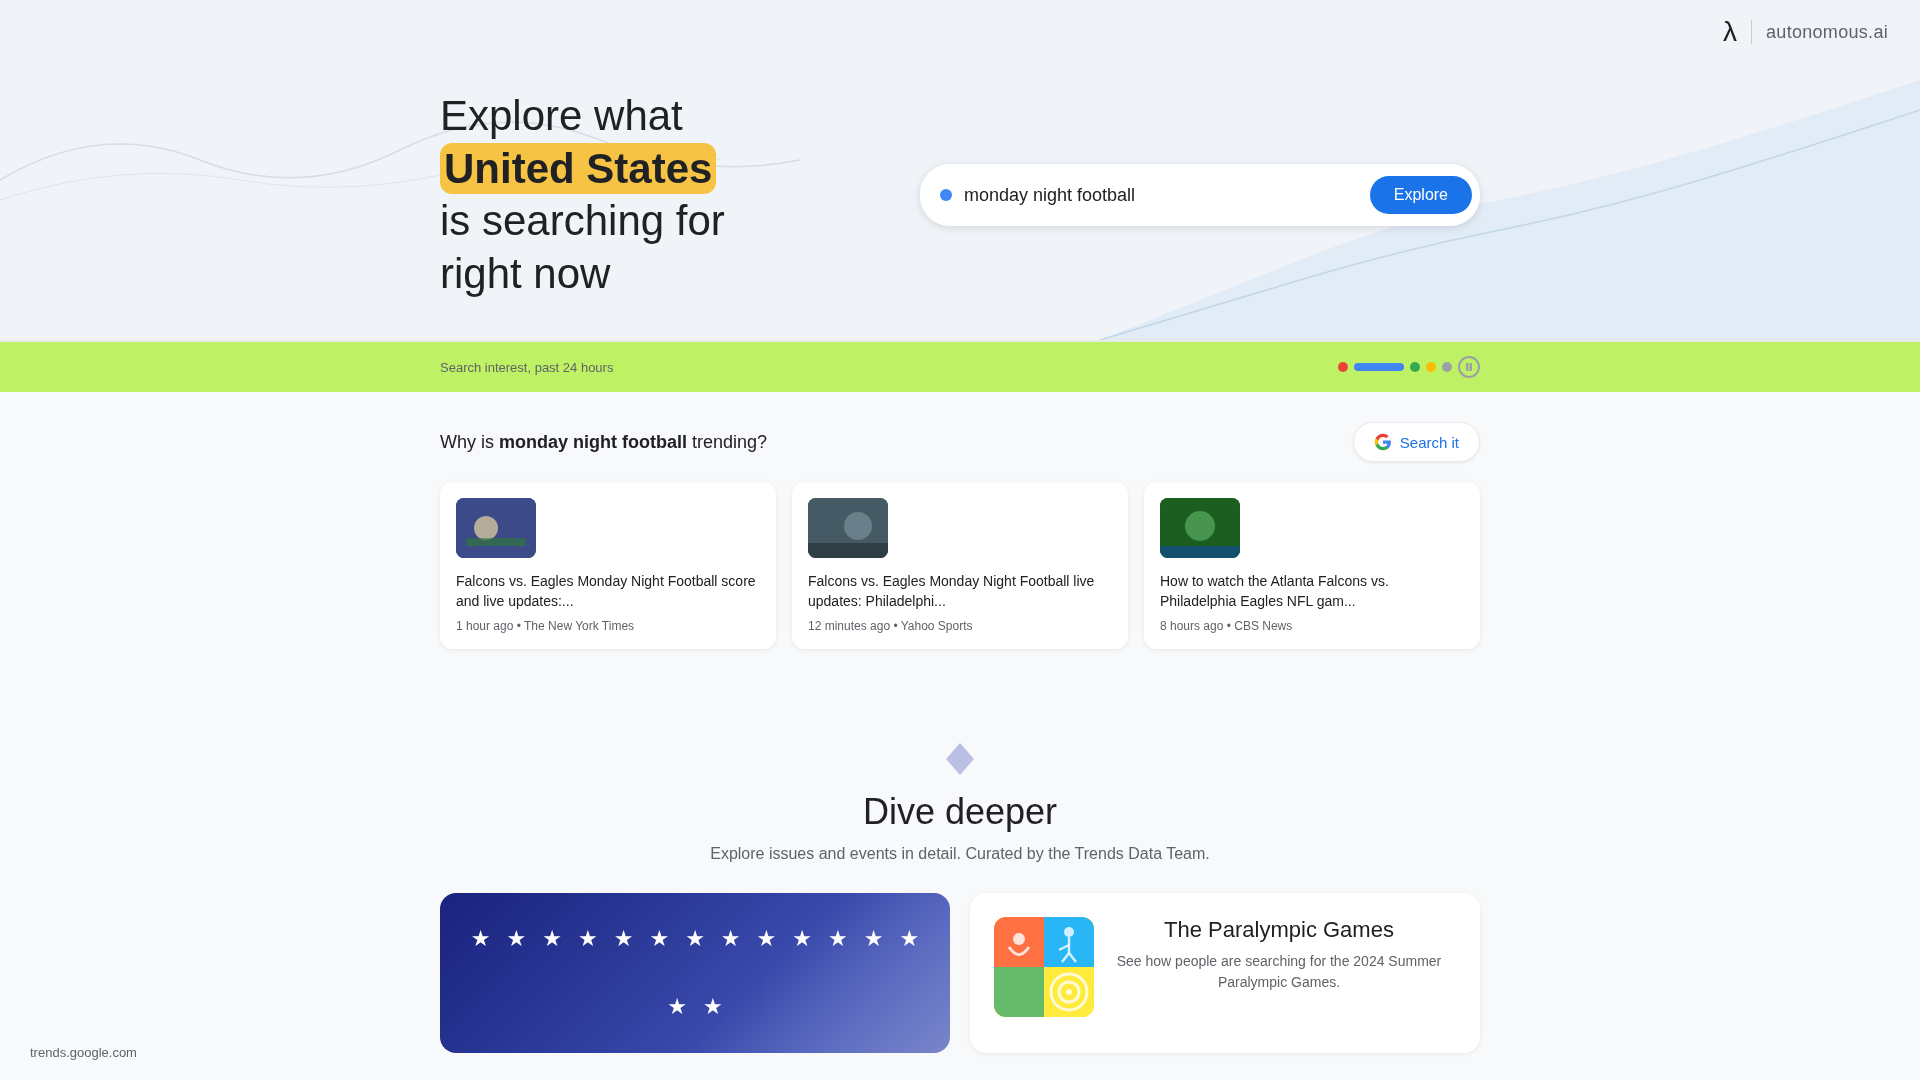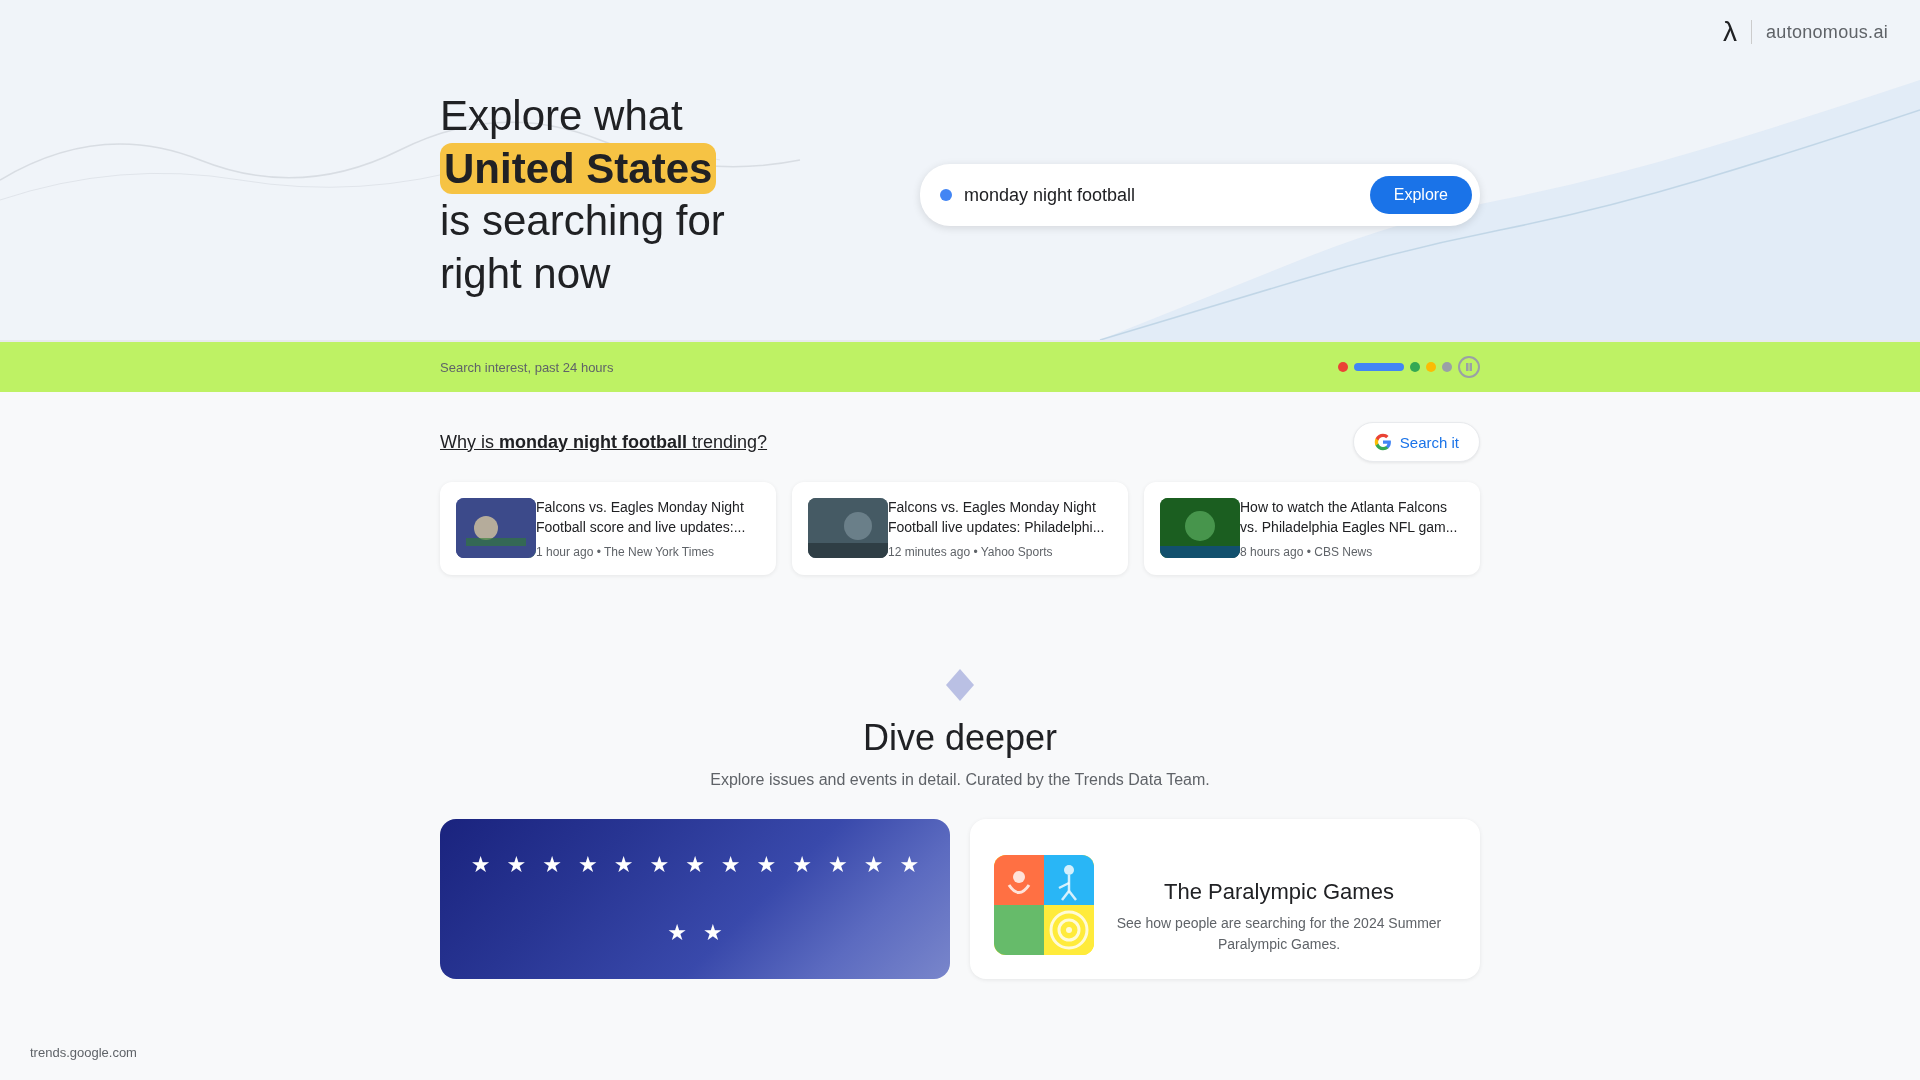--- a/index.html
+++ b/index.html
@@ -228,21 +228,20 @@
     .trending-header {
       display: flex;
       align-items: center;
       justify-content: space-between;
       margin-bottom: 20px;
     }
 
     .trending-question {
       font-size: 18px;
       color: #202124;
-      text-decoration: underline;
     }
 
     .trending-question strong {
       font-weight: 700;
     }
 
     .search-it-btn {
       display: flex;
       align-items: center;
       gap: 8px;
@@ -270,21 +269,23 @@
       grid-template-columns: repeat(3, 1fr);
       gap: 16px;
     }
 
     .news-card {
       background: white;
       border-radius: 12px;
       padding: 16px;
       display: flex;
       align-items: flex-start;
+      gap: 14px;
       box-shadow: 0 1px 4px rgba(0,0,0,0.08);
+      flex-direction: column;
     }
 
     .news-thumb {
       width: 80px;
       height: 60px;
       border-radius: 8px;
       background: #c5cae9;
       flex-shrink: 0;
       overflow: hidden;
       position: relative;
@@ -362,21 +363,21 @@
     .star {
       color: white;
       font-size: 22px;
     }
 
     .feature-card-right {
       background: white;
       border-radius: 16px;
       padding: 24px;
       display: flex;
-      align-items: flex-end;
+      align-items: flex-start;
       gap: 8px;
       box-shadow: 0 1px 4px rgba(0,0,0,0.08);
       min-height: 160px;
     }
 
     .paralympics-thumb {
       width: 100px;
       height: 100px;
       border-radius: 12px;
       background: #ffeb3b;

